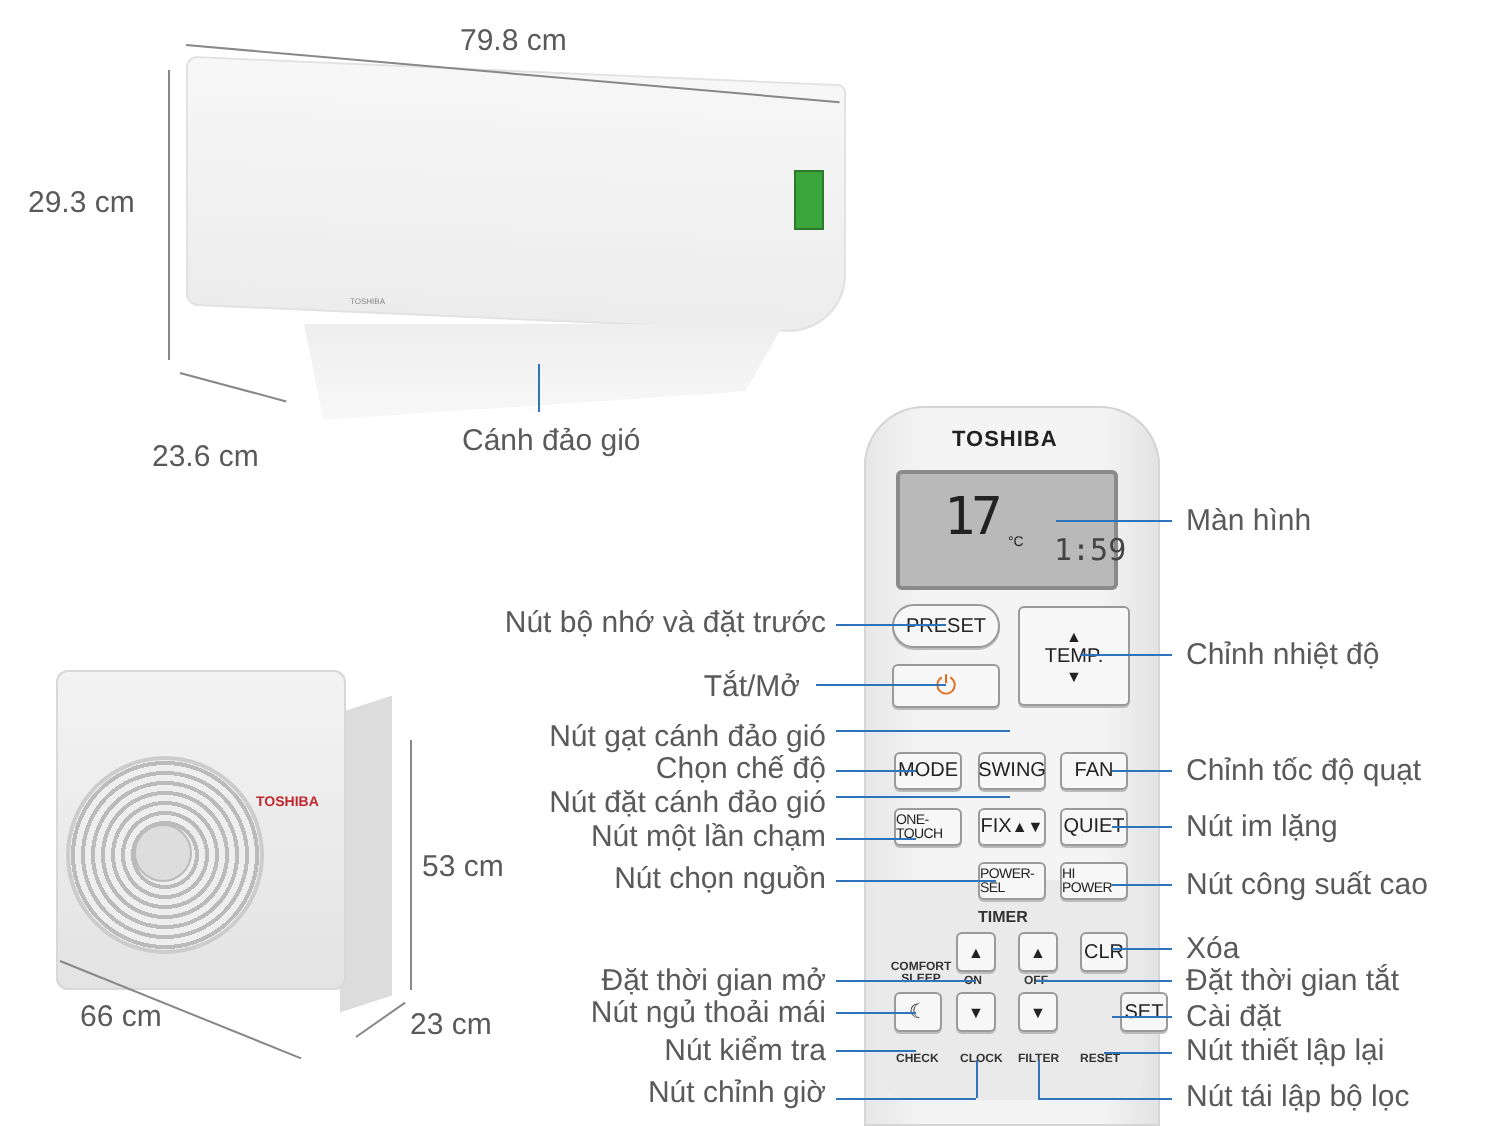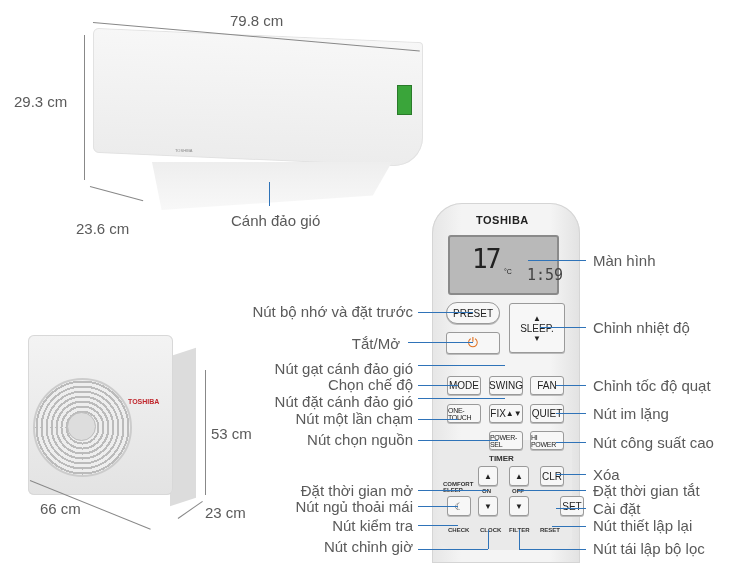--- a/index.html
+++ b/index.html
@@ -23,21 +23,21 @@
   
   .remote{position:absolute;left:432px;top:203px;width:148px;height:360px;background:linear-gradient(90deg,#e6e6e6,#f4f4f4 20%,#f4f4f4 80%,#e2e2e2);border-radius:30px 30px 0 0;box-shadow:inset 0 0 0 1px #d5d5d5;}
   .remote-inner{position:absolute;left:440px;top:440px;width:132px;height:110px;background:#eaeaea;border-radius:0 0 14px 14px;}
   .r-brand{position:absolute;left:476px;top:214px;font-size:11px;font-weight:bold;color:#222;letter-spacing:.5px;}
   .lcd{position:absolute;left:448px;top:235px;width:107px;height:56px;background:#b9b9b9;border:2px solid #8a8a8a;border-radius:3px;}
   .lcd-temp{position:absolute;left:472px;top:244px;font-family:"DejaVu Sans Mono",monospace;font-size:26px;color:#222;letter-spacing:-2px;}
   .lcd-c{position:absolute;left:504px;top:268px;font-size:7px;color:#222;}
   .lcd-time{position:absolute;left:527px;top:266px;font-family:"DejaVu Sans Mono",monospace;font-size:15px;color:#444;}
   .btn{position:absolute;background:#f7f7f7;border:1px solid #9a9a9a;border-radius:3px;box-shadow:0 1px 0 #bbb;font-size:10px;color:#222;display:flex;align-items:center;justify-content:center;font-family:"Liberation Sans",sans-serif;}
   .btn.sm{font-size:7px;letter-spacing:-.3px;}
-  .tiny{position:absolute;font-size:6px;color:#333;font-weight:bold;}
+  .tiny{position:absolute;font-size:6px;color:#333;font-weight:bold;text-align:center;}
   .tri-up::before{content:"\25B2";}
   .tri-dn::before{content:"\25BC";}
 </style>
 </head>
 <body>
 
 <div class="indoor"></div>
 <div class="indoor-flap"></div>
 <div class="energy"></div>
 <div class="brand-small">TOSHIBA</div>
@@ -70,21 +70,21 @@
 <div class="lcd-temp">17</div>
 <div class="lcd-c">°C</div>
 <div class="lcd-time">1:59</div>
 
 <div class="btn" style="left:446px;top:302px;width:52px;height:20px;border-radius:11px;">PRESET</div>
 <div class="btn" style="left:446px;top:332px;width:52px;height:20px;color:#e07020;font-size:13px;">
     <span>⏻</span>
   </div>
 <div class="btn" style="left:509px;top:303px;width:54px;height:48px;flex-direction:column;">
   <span class="tri-up" style="font-size:8px;"></span>
-  <span>SLEEP.</span>
+  <span>TEMP.</span>
   <span class="tri-dn" style="font-size:8px;"></span>
 </div>
 
 <div class="btn" style="left:447px;top:376px;width:32px;height:17px;">MODE</div>
 <div class="btn" style="left:489px;top:376px;width:32px;height:17px;">SWING</div>
 <div class="btn" style="left:530px;top:376px;width:32px;height:17px;">FAN</div>
 <div class="btn sm" style="left:447px;top:404px;width:32px;height:17px;">ONE-TOUCH</div>
 <div class="btn" style="left:489px;top:404px;width:32px;height:17px;">
     <span>FIX</span>
     <span style="font-size:8px;">▲▼</span>

